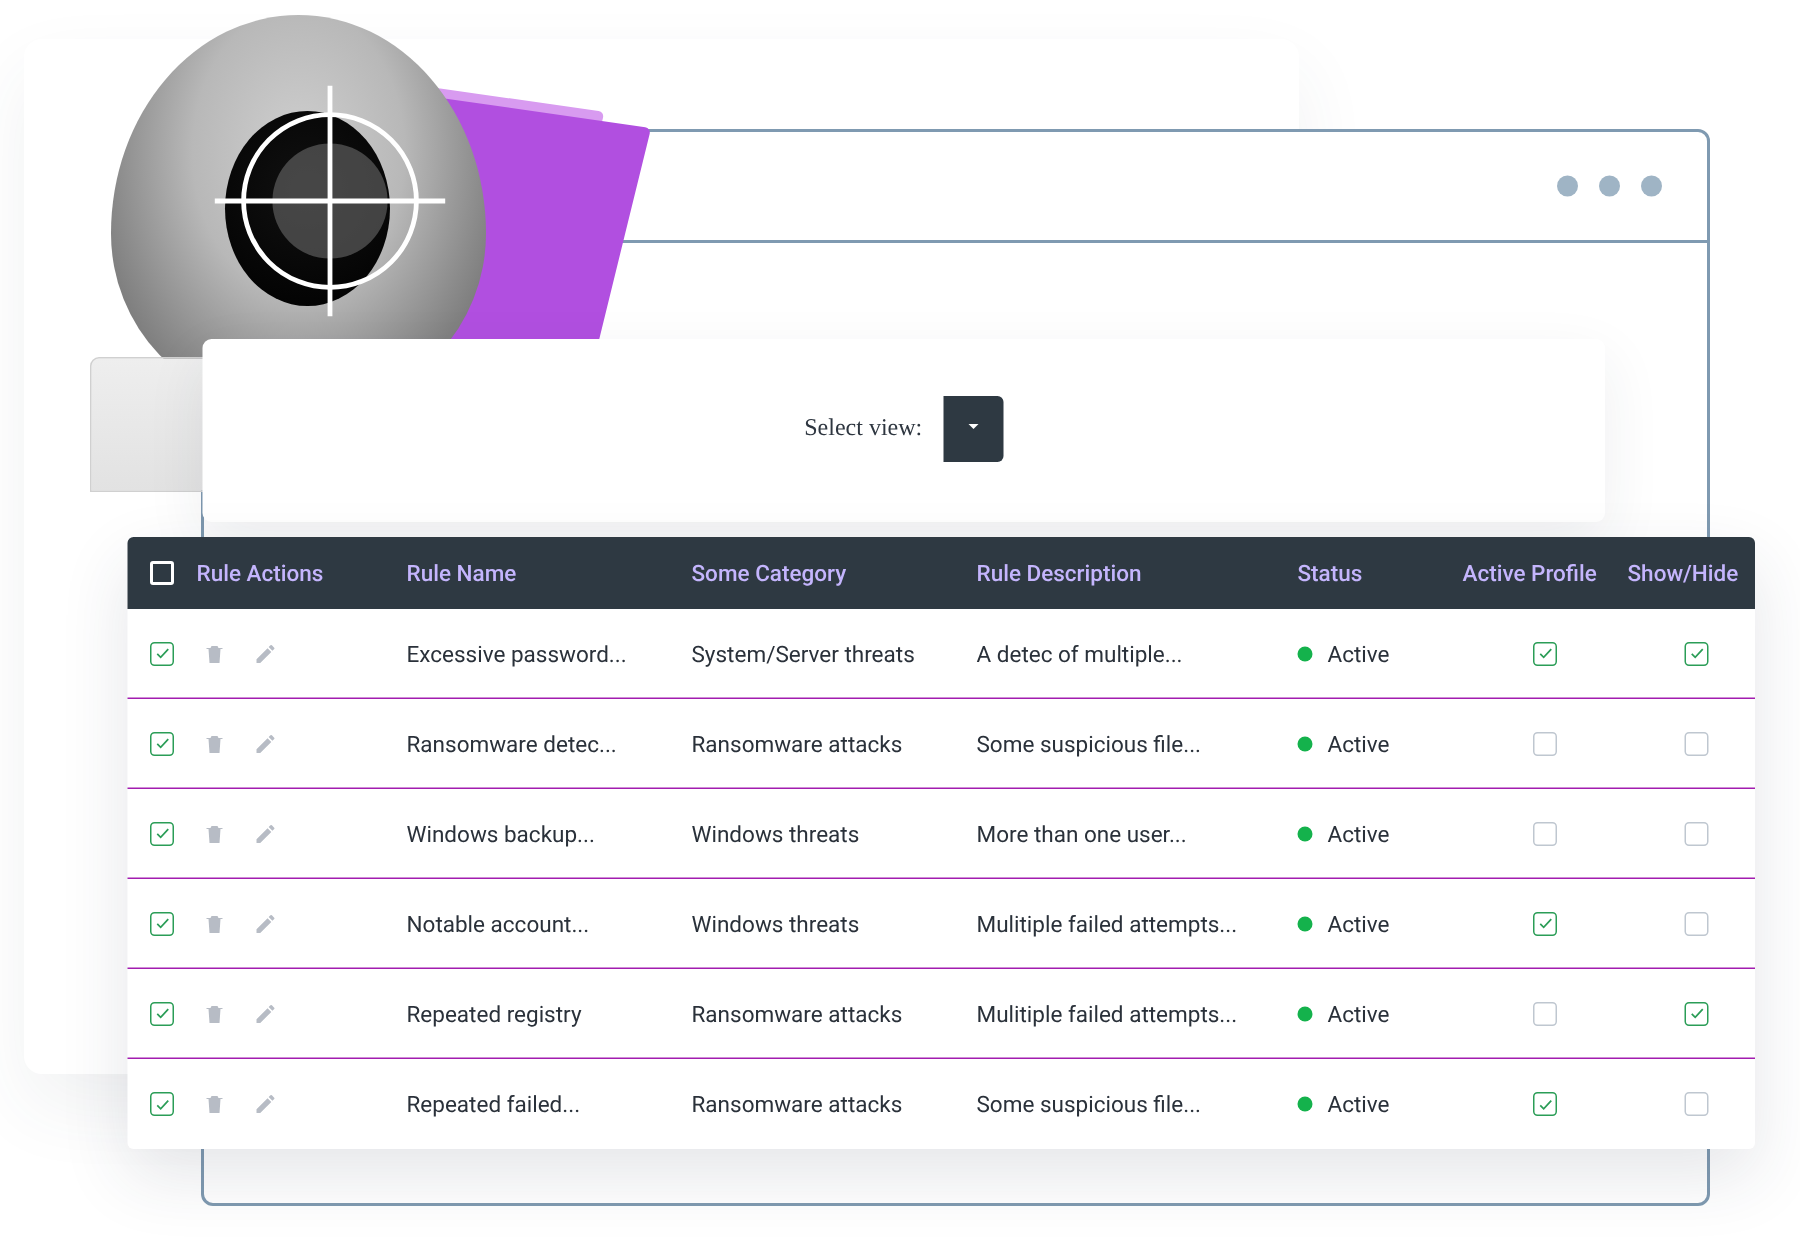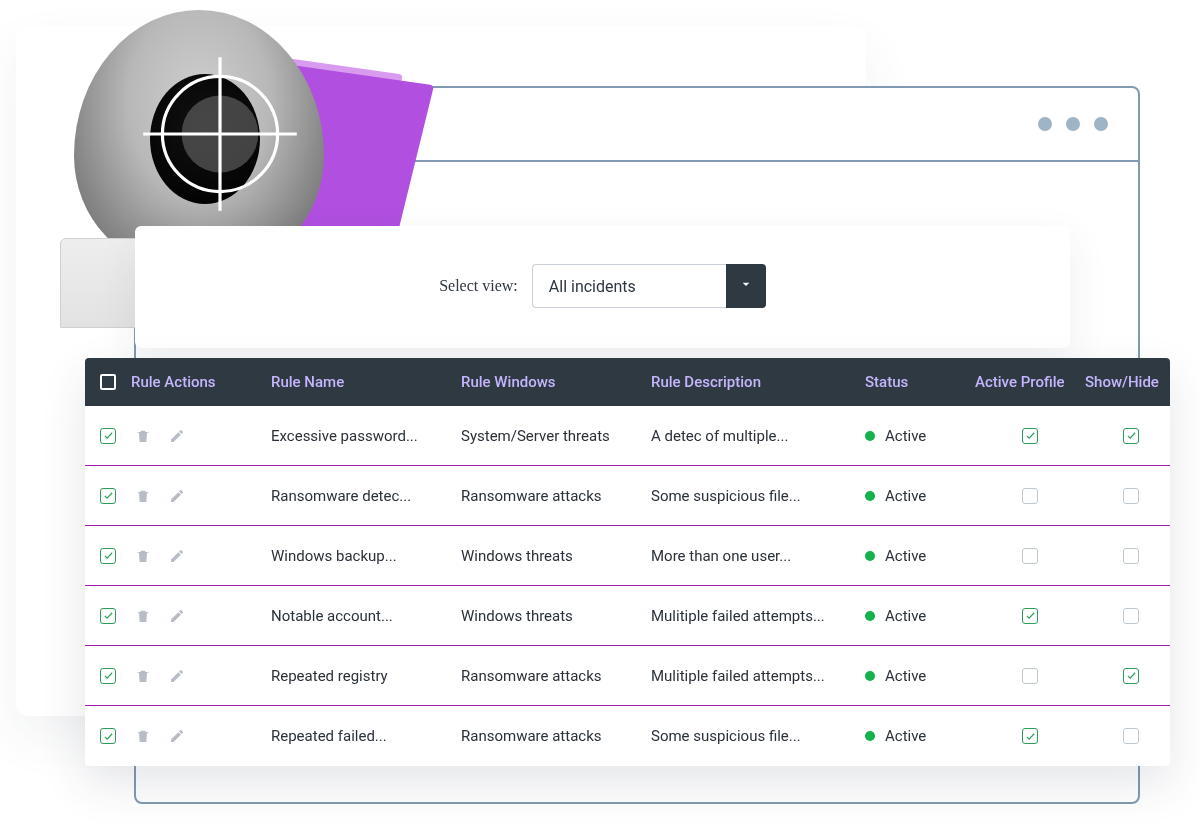--- a/index.html
+++ b/index.html
@@ -260,40 +260,39 @@
       <line x1="50" y1="2" x2="50" y2="98" stroke="#fff" stroke-width="2"></line>
       <line x1="2" y1="50" x2="98" y2="50" stroke="#fff" stroke-width="2"></line>
     </svg>
   </div>
 </div>
 
 <div class="main-panel">
   <div class="view-row">
     <span class="view-label">Select view:</span>
     <div class="select-wrap">
-      <div class="select-box">All incidents</div>
       <div class="select-btn">
         <span>
           <svg viewBox="0 0 24 24">
               <path d="M7 10l5 5 5-5z"></path>
             </svg>
         </span>
       </div>
     </div>
   </div>
 </div>
 
 <div class="table">
   <div class="thead">
     <div class="th chk">
       <span class="header-checkbox"></span>
     </div>
     <div class="th">Rule Actions</div>
     <div class="th">Rule Name</div>
-    <div class="th">Rule Windows</div>
+    <div class="th">Some Category</div>
     <div class="th">Rule Description</div>
     <div class="th">Status</div>
     <div class="th">Active Profile</div>
     <div class="th">Show/Hide</div>
   </div>
   <div class="tbody" id="tbody">
       <div class="row">
     <div class="chkcell">
       <span class="checkbox checked">
             <svg viewBox="0 0 24 24">

